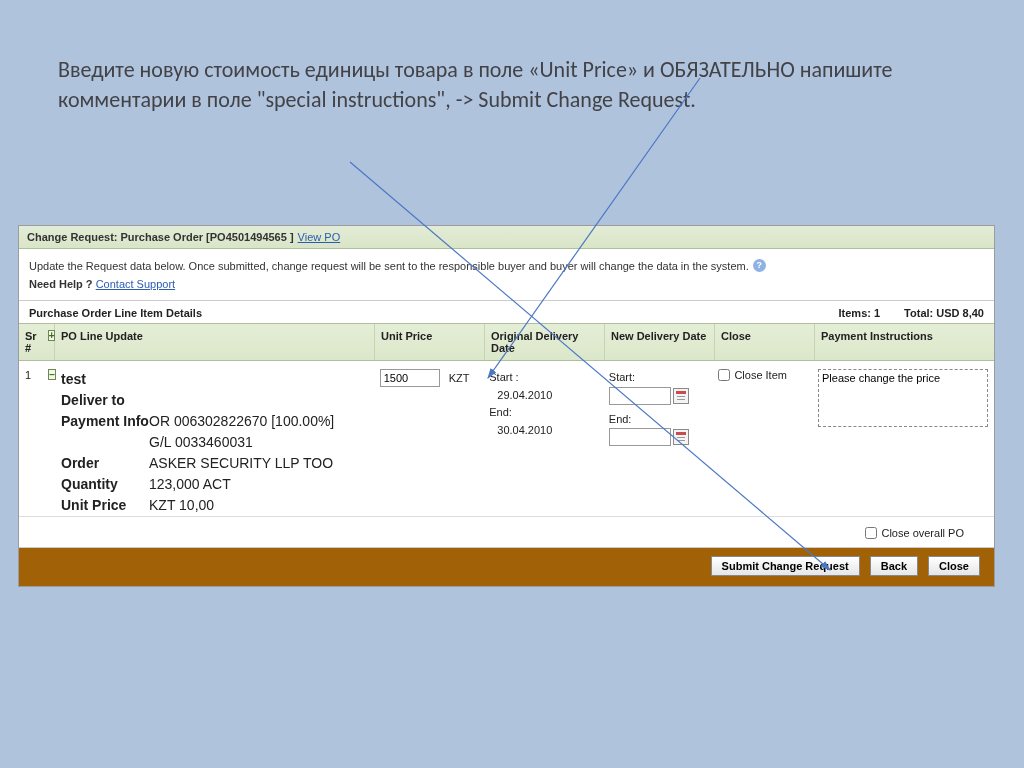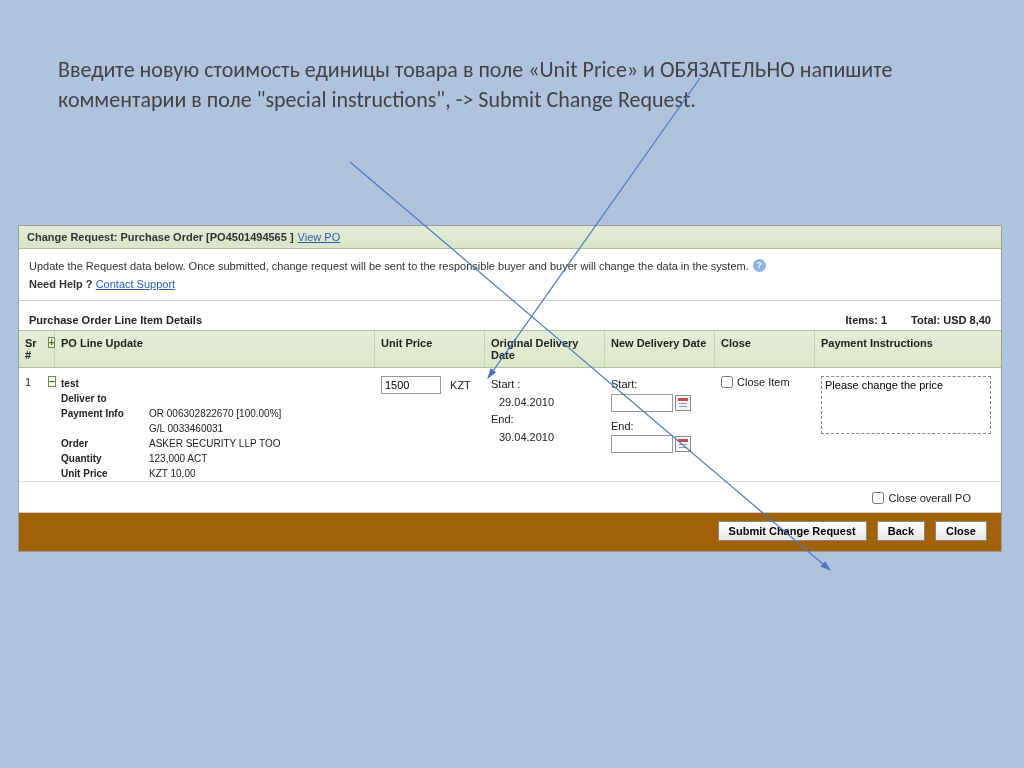--- a/index.html
+++ b/index.html
@@ -18,21 +18,21 @@
     right: 70px;
     font-size: 22px;
     line-height: 1.35;
     color: #424247;
     font-family: Calibri, Arial, sans-serif;
   }
   .panel {
     position: absolute;
     top: 225px;
     left: 18px;
-    right: 22px;
+    right: 29px;
     background: #ffffff;
     border: 1px solid #9c9c9c;
     font-size: 11px;
     color: #222;
   }
   .header-bar {
     background: linear-gradient(#e3ecd7, #d9e5c7);
     border-bottom: 1px solid #aebf9a;
     padding: 5px 8px;
     font-size: 11px;
@@ -51,21 +51,21 @@
   .info-block .line1 { margin-bottom: 6px; display:flex; align-items:center; gap:4px;}
   .info-block .help-icon {
     display:inline-block;width:13px;height:13px;border-radius:50%;
     background:#8db2e3;color:#fff;font-size:9px;line-height:13px;text-align:center;
     font-weight:bold;
   }
   .info-block a { color: #2a5db0; text-decoration: underline; }
   .section-title-row {
     display: flex;
     justify-content: space-between;
-    padding: 13px 10px 4px 10px;
+    padding: 6px 10px 4px 10px;
     font-weight: bold;
     font-size: 11px;
     border-top:1px solid #ccc;
   }
   .section-title-row .right { display:flex; gap:24px; }
   .grid-head {
     display: flex;
     background: linear-gradient(#e5eed6, #dbe7ca);
     border-top: 1px solid #aebf9a;
     border-bottom: 1px solid #aebf9a;
@@ -84,21 +84,21 @@
   .col-ndate { width: 110px; }
   .col-close { width: 100px; }
   .col-spec  { flex: 1; }
   .expand-icon {
     display:inline-block;width:11px;height:11px;border:1px solid #6c8a4e;
     background:#f4f8ec;color:#446622;font-size:10px;font-weight:bold;
     line-height:9px;text-align:center;
   }
   .grid-body-row { display:flex; font-size:11px; padding-top:8px; }
   .grid-body-row > div { padding: 0 6px; }
-  .details-table { font-size:10px; line-height:1.5; }
+  .details-table { font-size:14px; line-height:1.5; }
   .details-table .r { display:flex; }
   .details-table .k { width:88px; font-weight:bold; }
   .details-table .v { }
   .price-input {
     width: 60px; height:18px; font-size:11px; padding:1px 3px;
     border:1px solid #999;
   }
   .currency { margin-left:6px; font-size:11px; }
   .date-pair { font-size:11px; line-height:1.6; }
   .date-pair .lbl { display:block; }

